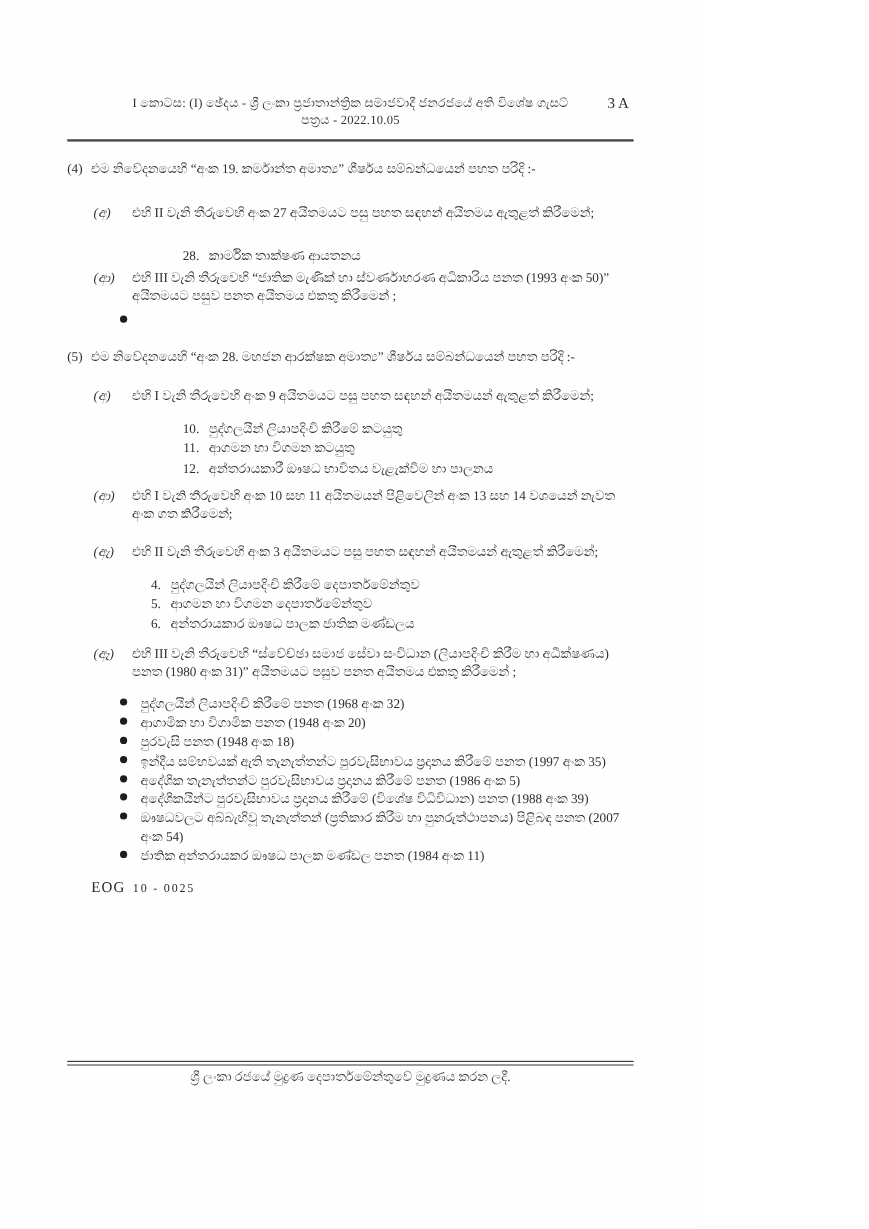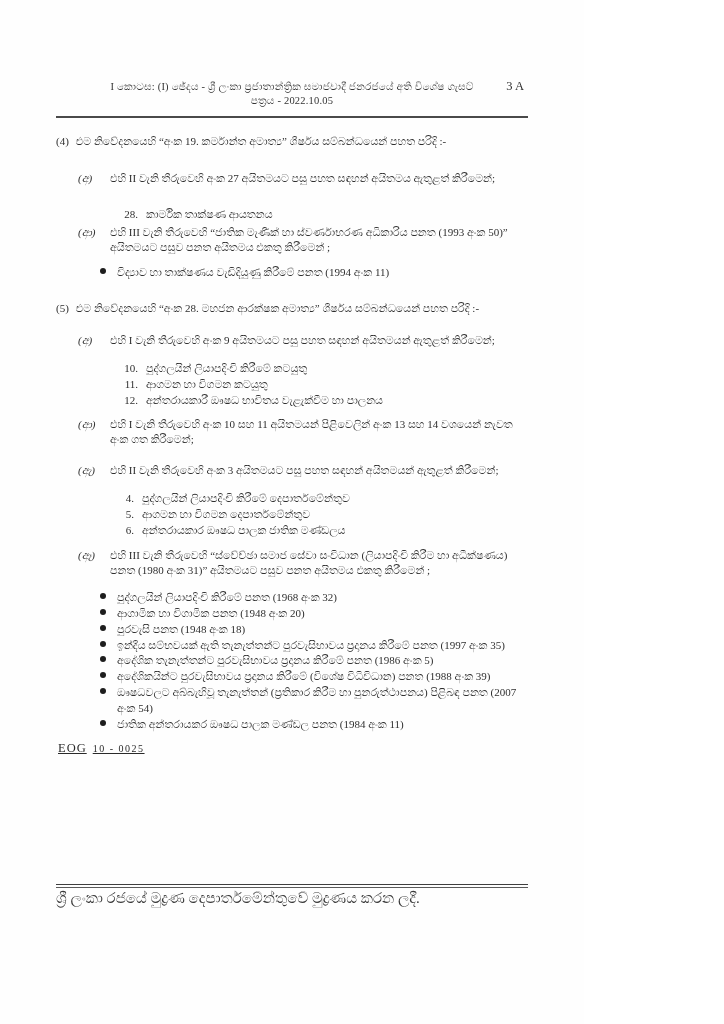--- a/index.html
+++ b/index.html
@@ -63,21 +63,21 @@
   .sub .sub-text { flex: 1; }
   .m-22 { margin-top: 22px; }
   .m-20 { margin-top: 20px; }
   .m-17 { margin-top: 17px; }
   .m-16 { margin-top: 16px; }
   .m-12 { margin-top: 12px; }
   .m-10 { margin-top: 10px; }
   .m-8  { margin-top: 8px; }
   .m-3  { margin-top: 3px; }
   .num-items {
-    margin-left: 64px;
+    margin-left: 92px;
   }
   .num-items.tight { margin-left: 60px; }
   .nitem {
     display: flex;
     gap: 8px;
     line-height: 16.2px;
   }
   .nitem .n {
     flex-shrink: 0;
     min-width: 18px;
@@ -94,24 +94,23 @@
     flex-shrink: 0;
     width: 6px;
     height: 6px;
     border-radius: 50%;
     background: #1d1d1d;
     position: relative;
     top: -2px;
   }
   .gazette-code {
     margin-top: 9px;
-    margin-left: 2px;
+    margin-left: 20px;
     font-size: 11px;
     color: #2a2a2a;
-    text-decoration: underline;
   }
   .gazette-code .code-prefix {
     font-size: 12.5px;
     letter-spacing: 1px;
     margin-right: 6px;
   }
   .gazette-code .code-number {
     font-size: 10px;
     letter-spacing: 1.5px;
   }
@@ -121,21 +120,22 @@
     right: 56px;
     top: 884px;
   }
   .footer-rule {
     height: 2px;
     border-top: 1.7px solid #3e3e3e;
     border-bottom: 0.9px solid #5a5a5a;
   }
   .imprint {
     margin-top: 4px;
-    font-size: 15px;
+    text-align: center;
+    font-size: 11px;
     color: #3a3a3a;
     line-height: 13px;
   }
 </style>
 </head>
 <body>
 
 <div class="page">
   <div class="content body-text">
 
@@ -163,21 +163,20 @@
     </div>
 
     <div class="sub m-3">
       <span class="marker">(ආ)</span>
       <span class="sub-text">එහි III වැනි තීරුවෙහි “ජාතික මැණික් හා ස්වර්ණාභරණ අධිකාරිය පනත (1993 අංක 50)” අයිතමයට පසුව පනත අයිතමය එකතු කිරීමෙන් ;</span>
     </div>
 
     <div class="bullet-list m-10">
       <div class="bullet">
         <span class="dot"></span>
-        <span>විද්‍යාව හා තාක්ෂණය වැඩිදියුණු කිරීමේ පනත (1994 අංක 11)</span>
       </div>
     </div>
 
     <div class="sec-intro sec5">
       <span class="sec-num">(5)</span>
       <span>එම නිවේදනයෙහි “අංක 28. මහජන ආරක්ෂක අමාත්‍ය” ශීර්ෂය සම්බන්ධයෙන් පහත පරිදි :-</span>
     </div>
 
     <div class="sub m-17">
       <span class="marker">(අ)</span>

